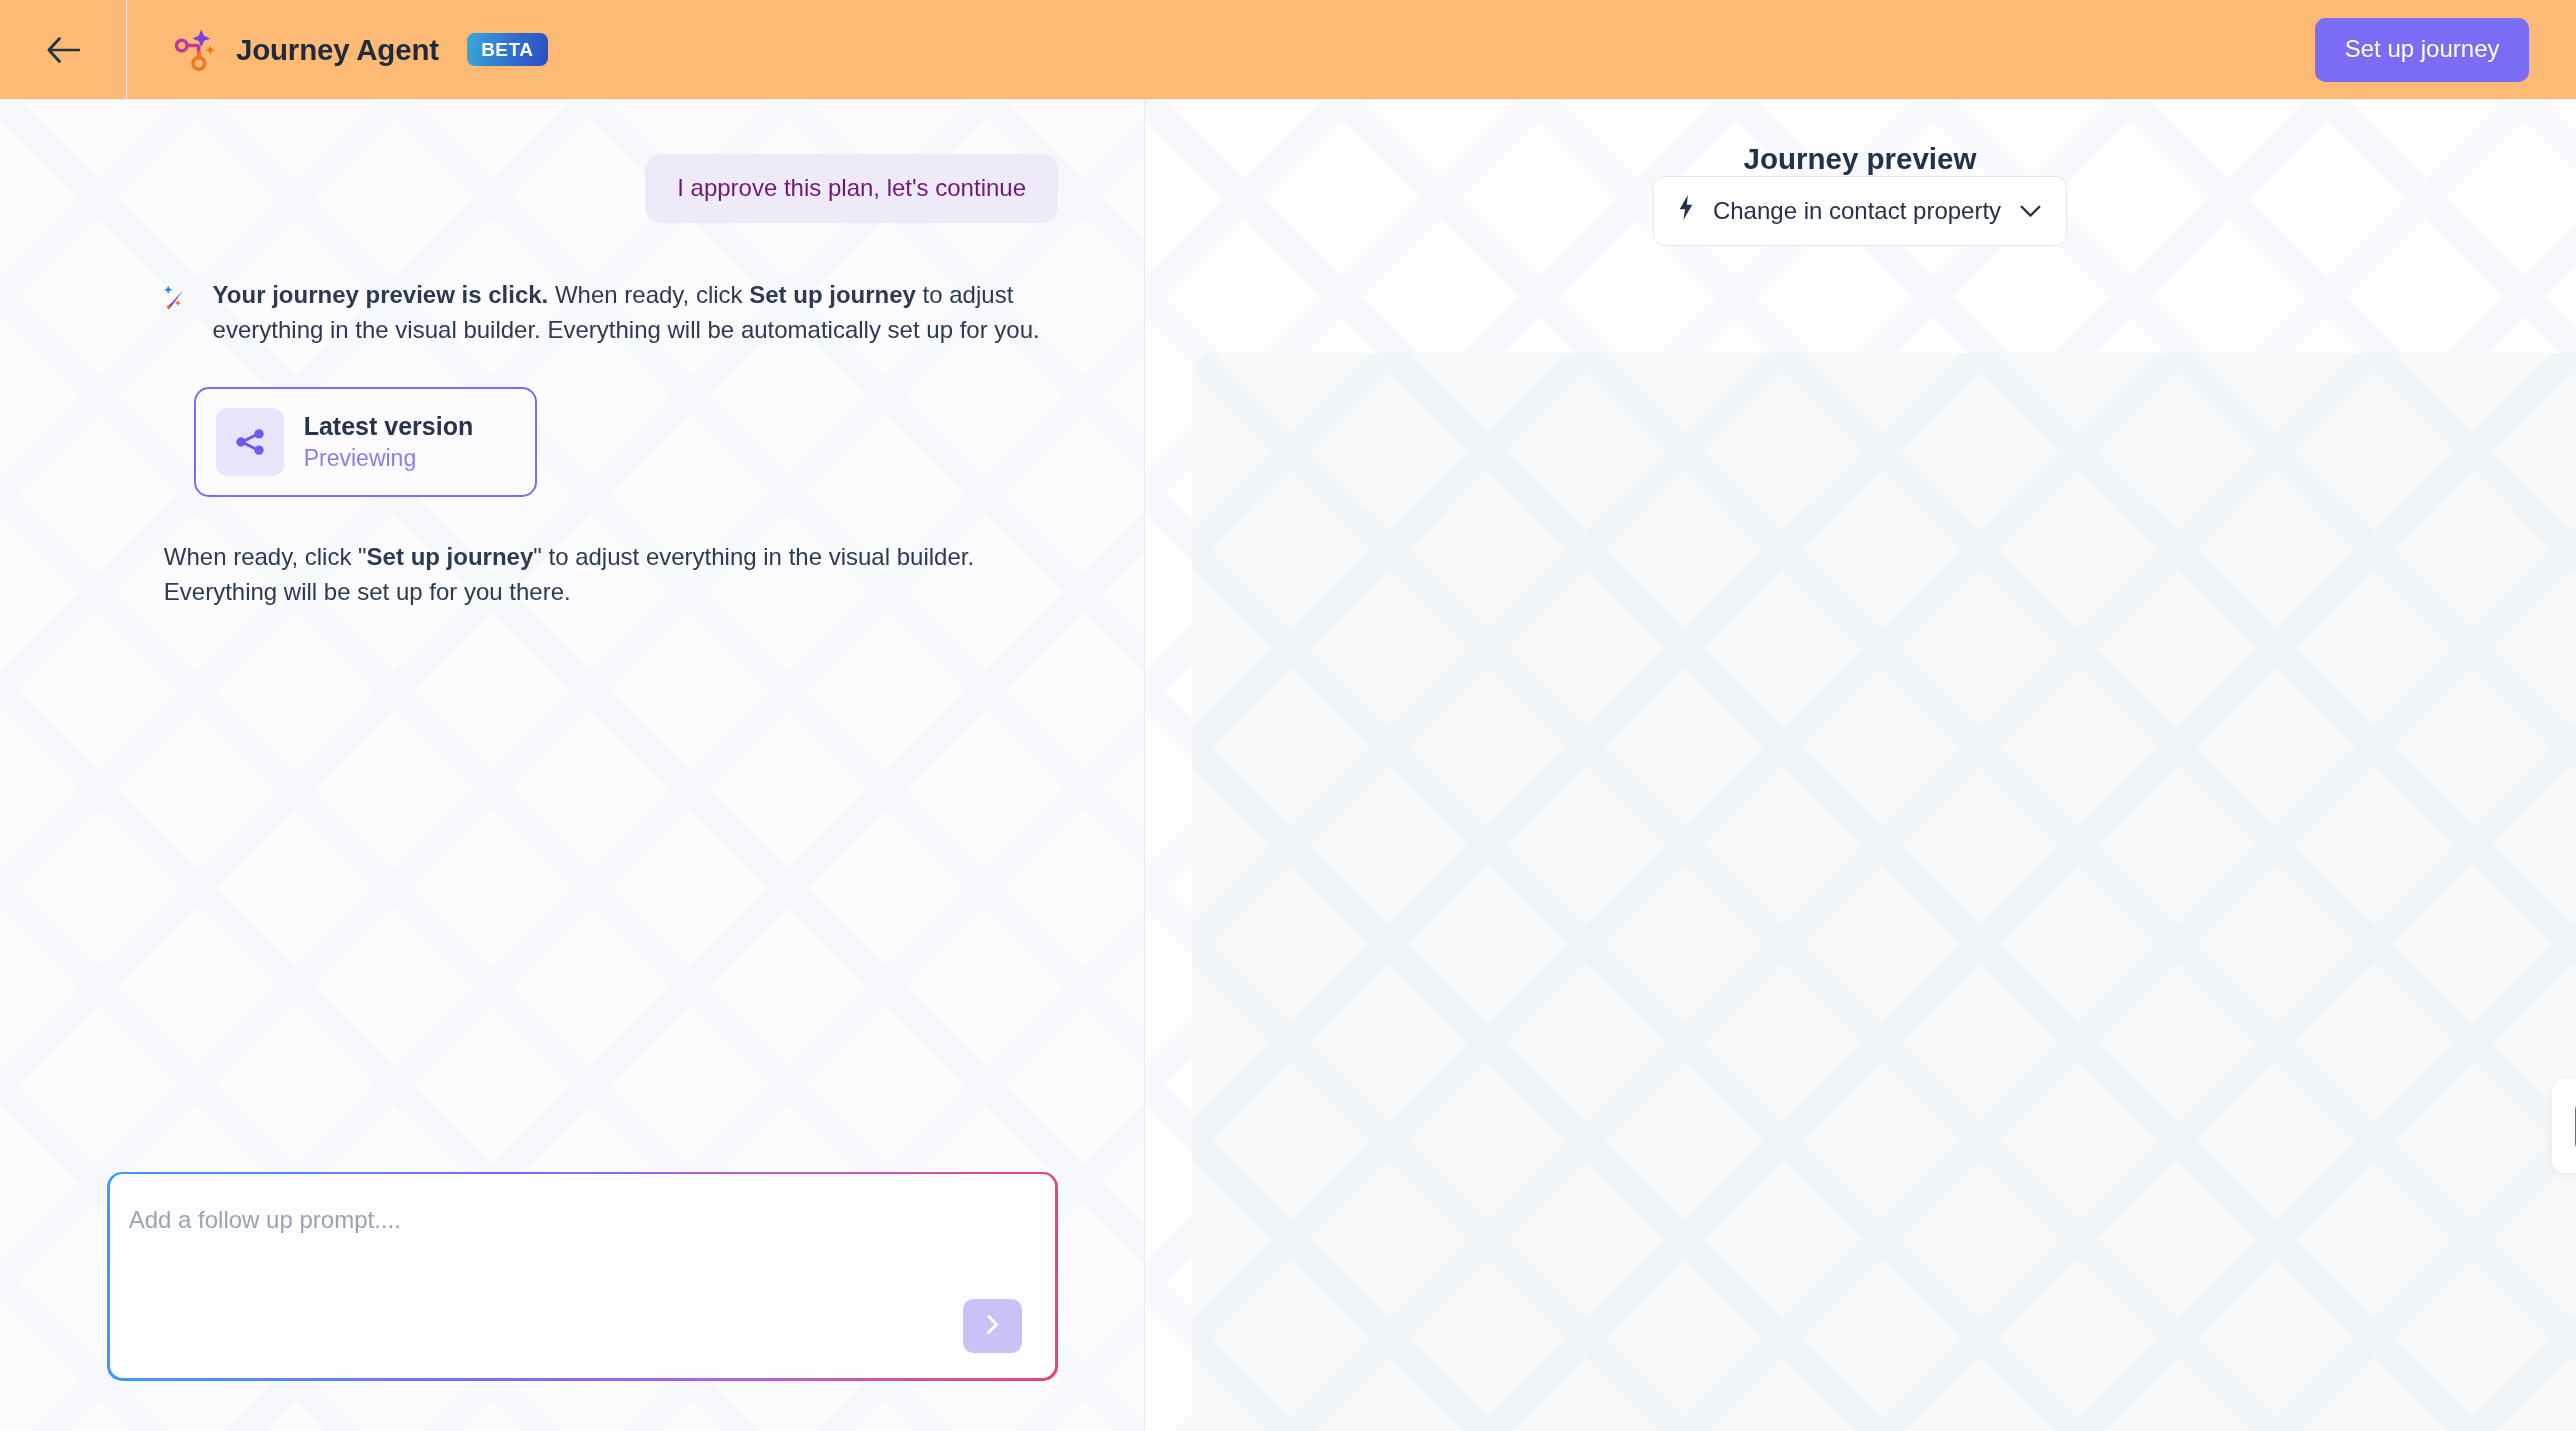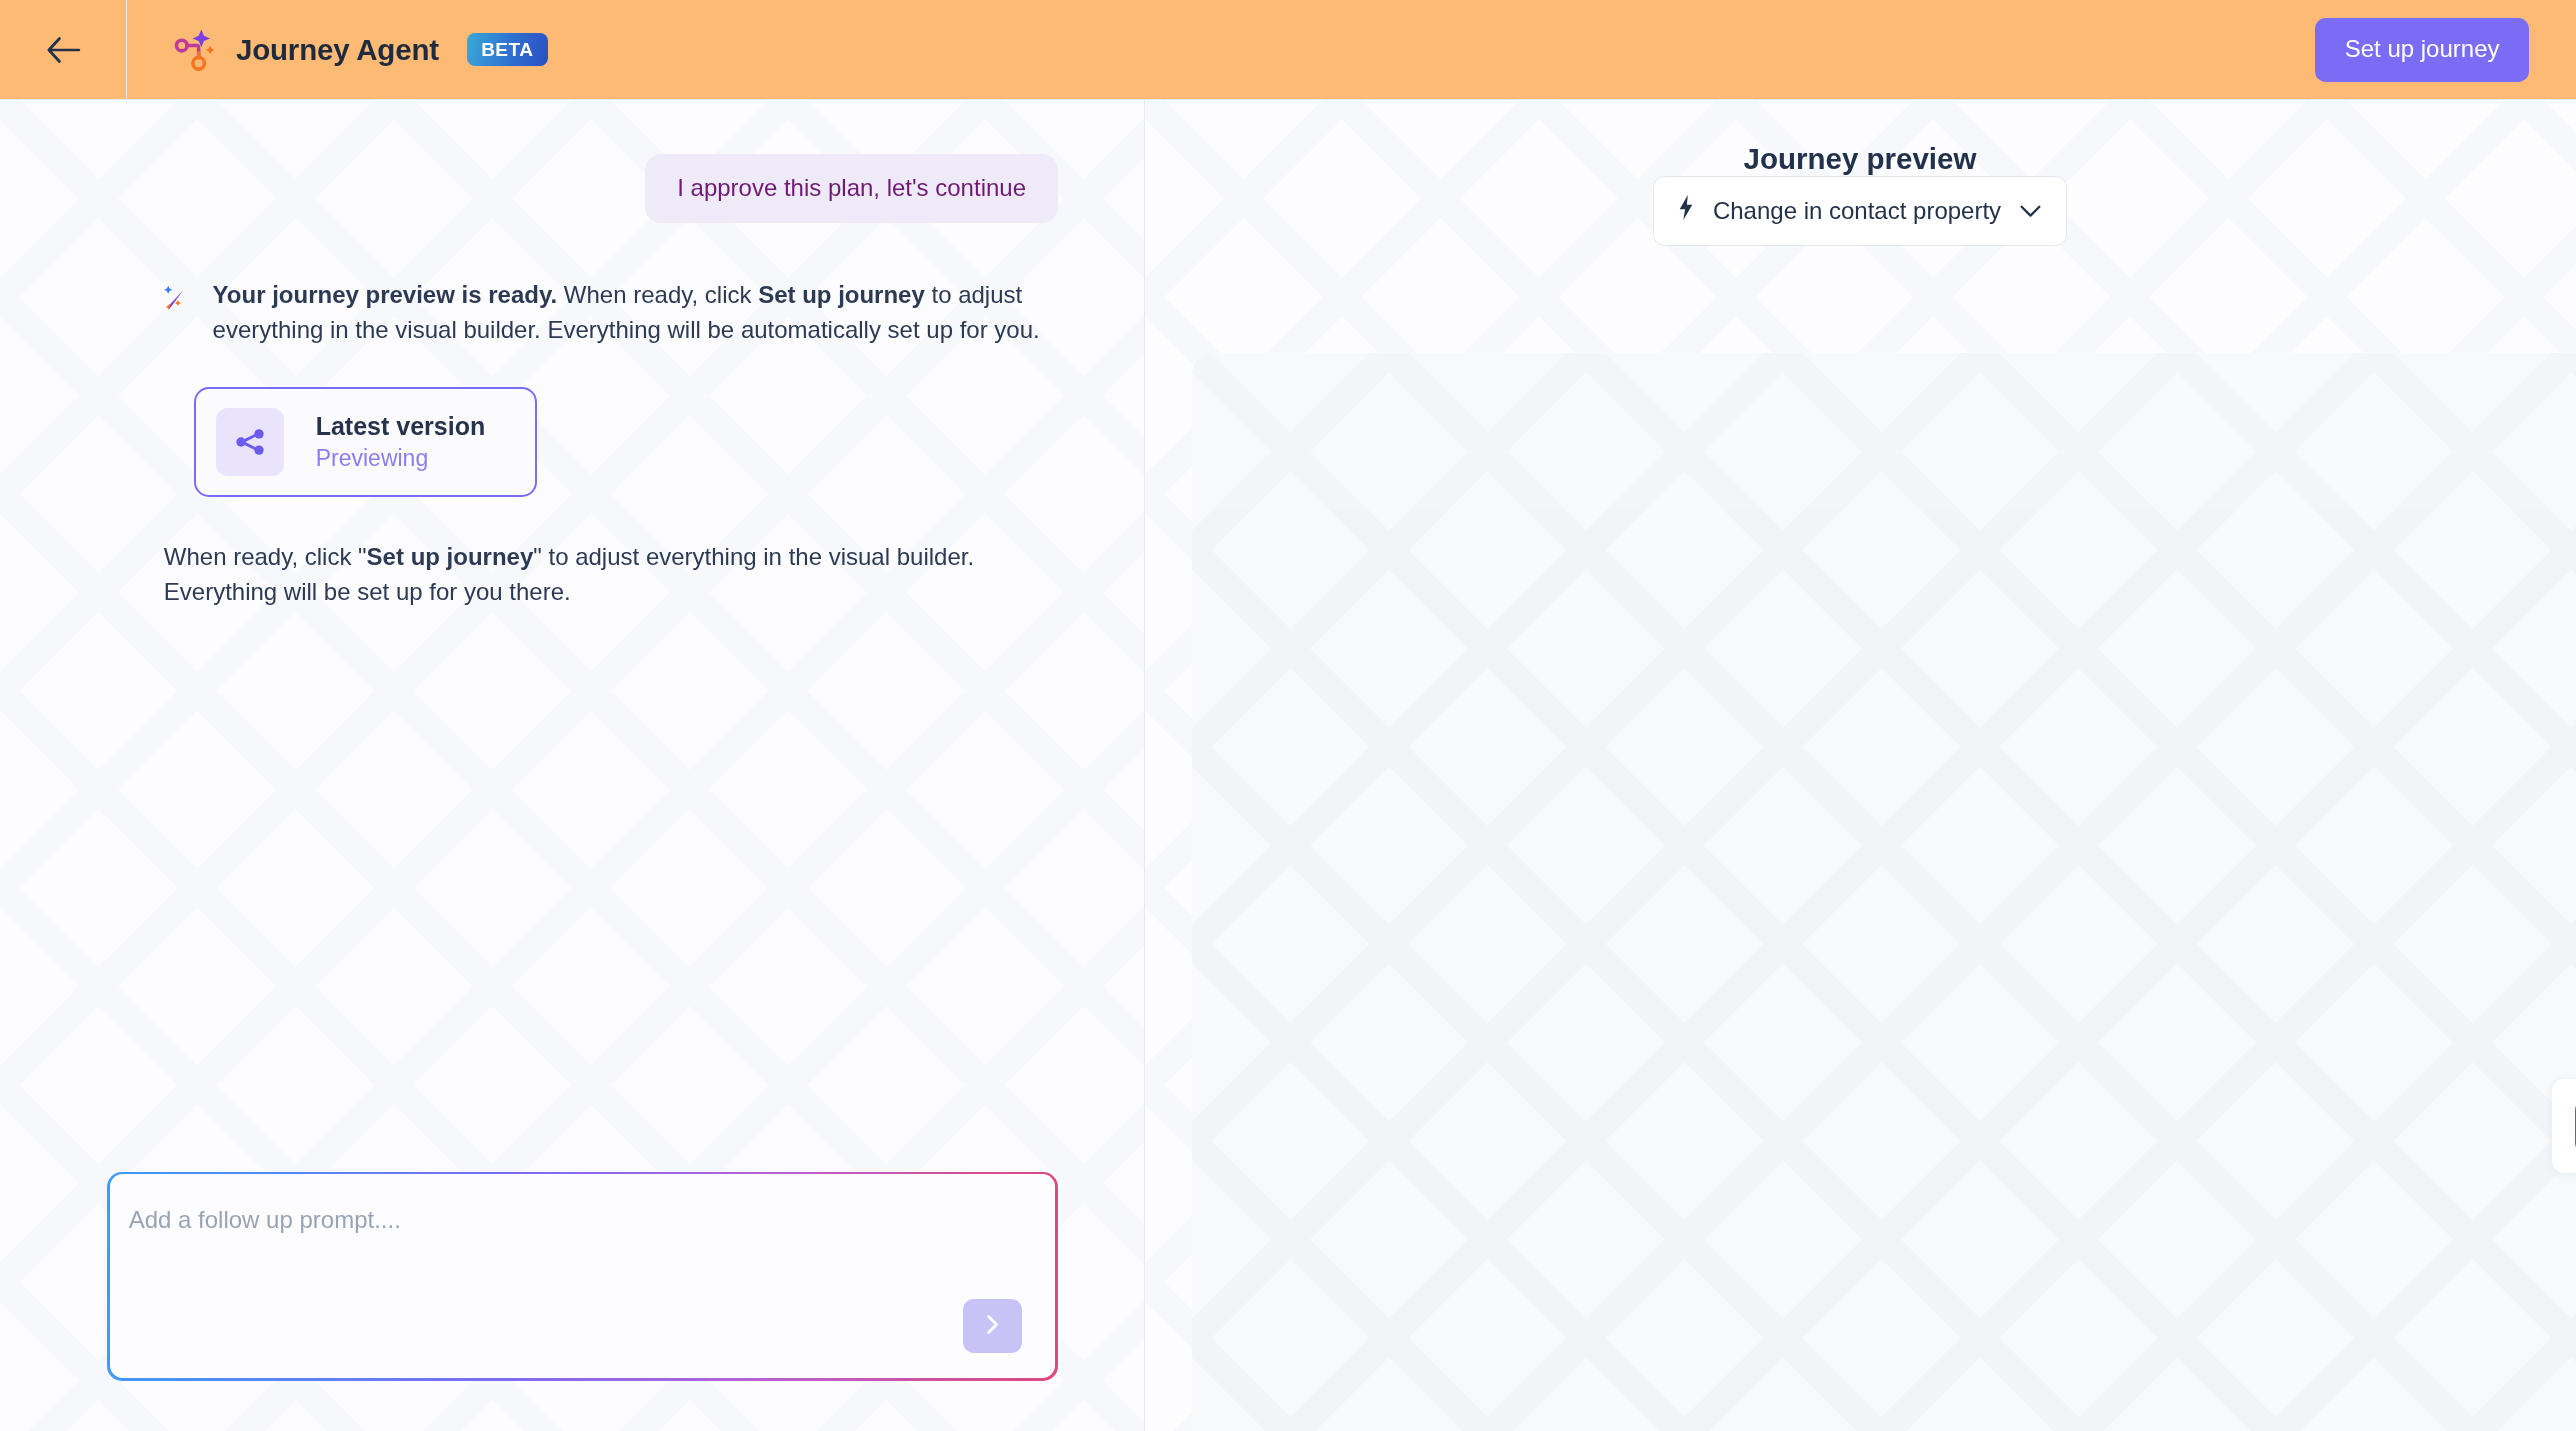--- a/index.html
+++ b/index.html
@@ -152,21 +152,21 @@
 
   .version-card {
     margin: 40px 0 0 32px;
     width: 343px;
     border: 2.7px solid #7b6cf6;
     border-radius: 15px;
     background: #fbfbfe;
     padding: 19px 19.7px;
     display: flex;
     align-items: center;
-    gap: 32px;
+    gap: 20px;
     cursor: pointer;
   }
   .version-icon-box {
     width: 68px; height: 68px;
     border-radius: 11.6px;
     background: #e9e4fb;
     display: flex; align-items: center; justify-content: center;
     flex: 0 0 68px;
   }
   .version-title { font-size: 25px; font-weight: bold; color: #27334a; }
@@ -348,21 +348,21 @@
         <div class="assistant-row">
           <span class="wand-icon">
             <svg width="30" height="32" viewBox="0 0 34 36" fill="none">
               <path d="M7 3 L8.4 6.2 L11.6 7.6 L8.4 9 L7 12.2 L5.6 9 L2.4 7.6 L5.6 6.2 Z" fill="#2f7bf6"></path>
               <path d="M24 8 L11 26 L7.5 30 L6 27 L10 23 Z" fill="#7b3fe4"></path>
               <path d="M10 23 L7.5 30 L5 26.5 Z" fill="#f4751f"></path>
               <path d="M18 19 L19.1 21.4 L21.5 22.5 L19.1 23.6 L18 26 L16.9 23.6 L14.5 22.5 L16.9 21.4 Z" fill="#f4751f"></path>
             </svg>
           </span>
           <div class="assistant-text">
-            <b>Your journey preview is ready.</b><span> When ready, click </span><b>Set up journey</b><span> to adjust everything in the visual builder. Everything will be automatically set up for you.</span>
+            <b>Your journey preview is click.</b><span> When ready, click </span><b>Set up journey</b><span> to adjust everything in the visual builder. Everything will be automatically set up for you.</span>
           </div>
         </div>
 
         <div class="version-card">
           <div class="version-icon-box">
             <svg width="36" height="36" viewBox="0 0 40 40" fill="none">
               <circle cx="10" cy="20" r="5.2" fill="#6b5ced"></circle>
               <circle cx="30" cy="11" r="5.2" fill="#6b5ced"></circle>
               <circle cx="30" cy="29" r="5.2" fill="#6b5ced"></circle>
               <path d="M14 18.5 L26 12.5 M14 21.5 L26 27.5" stroke="#6b5ced" stroke-width="3.2" stroke-linecap="round"></path>

